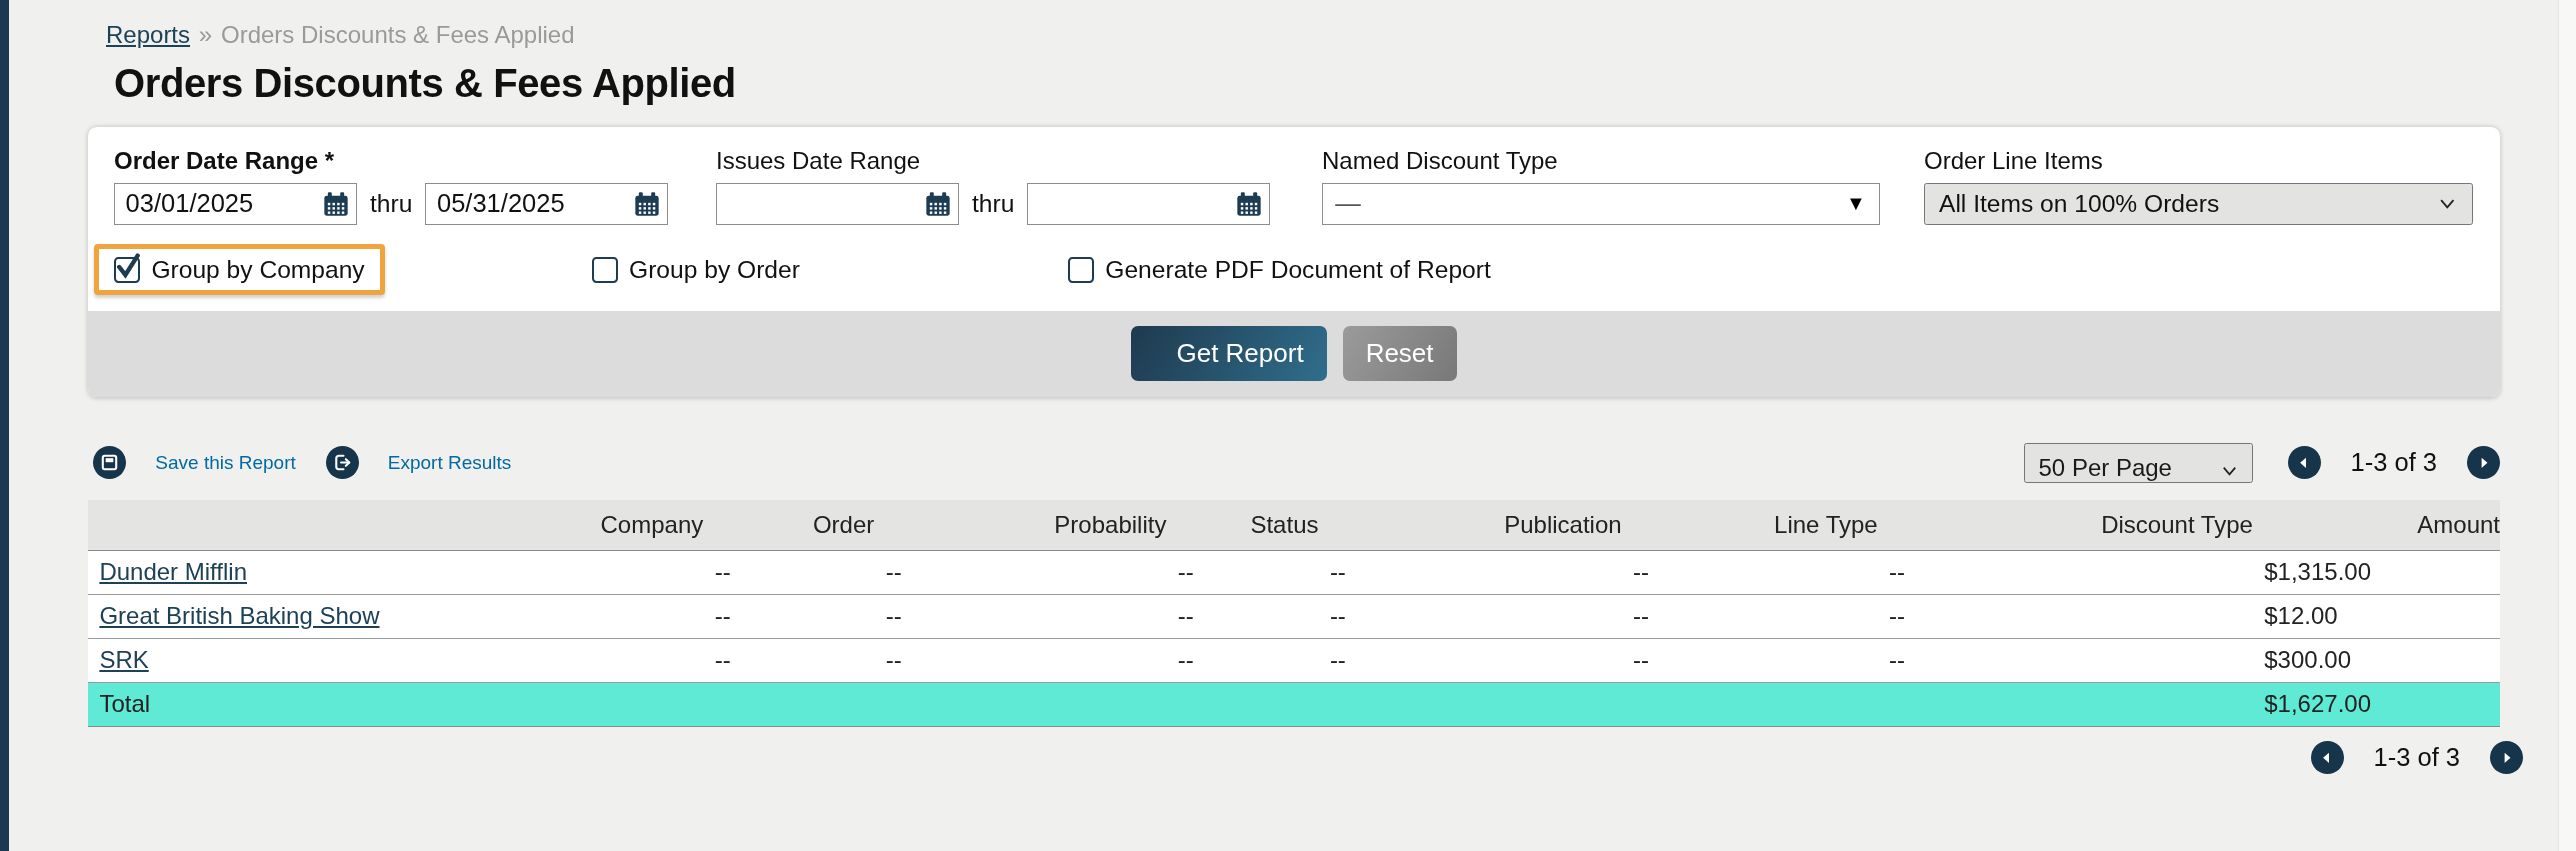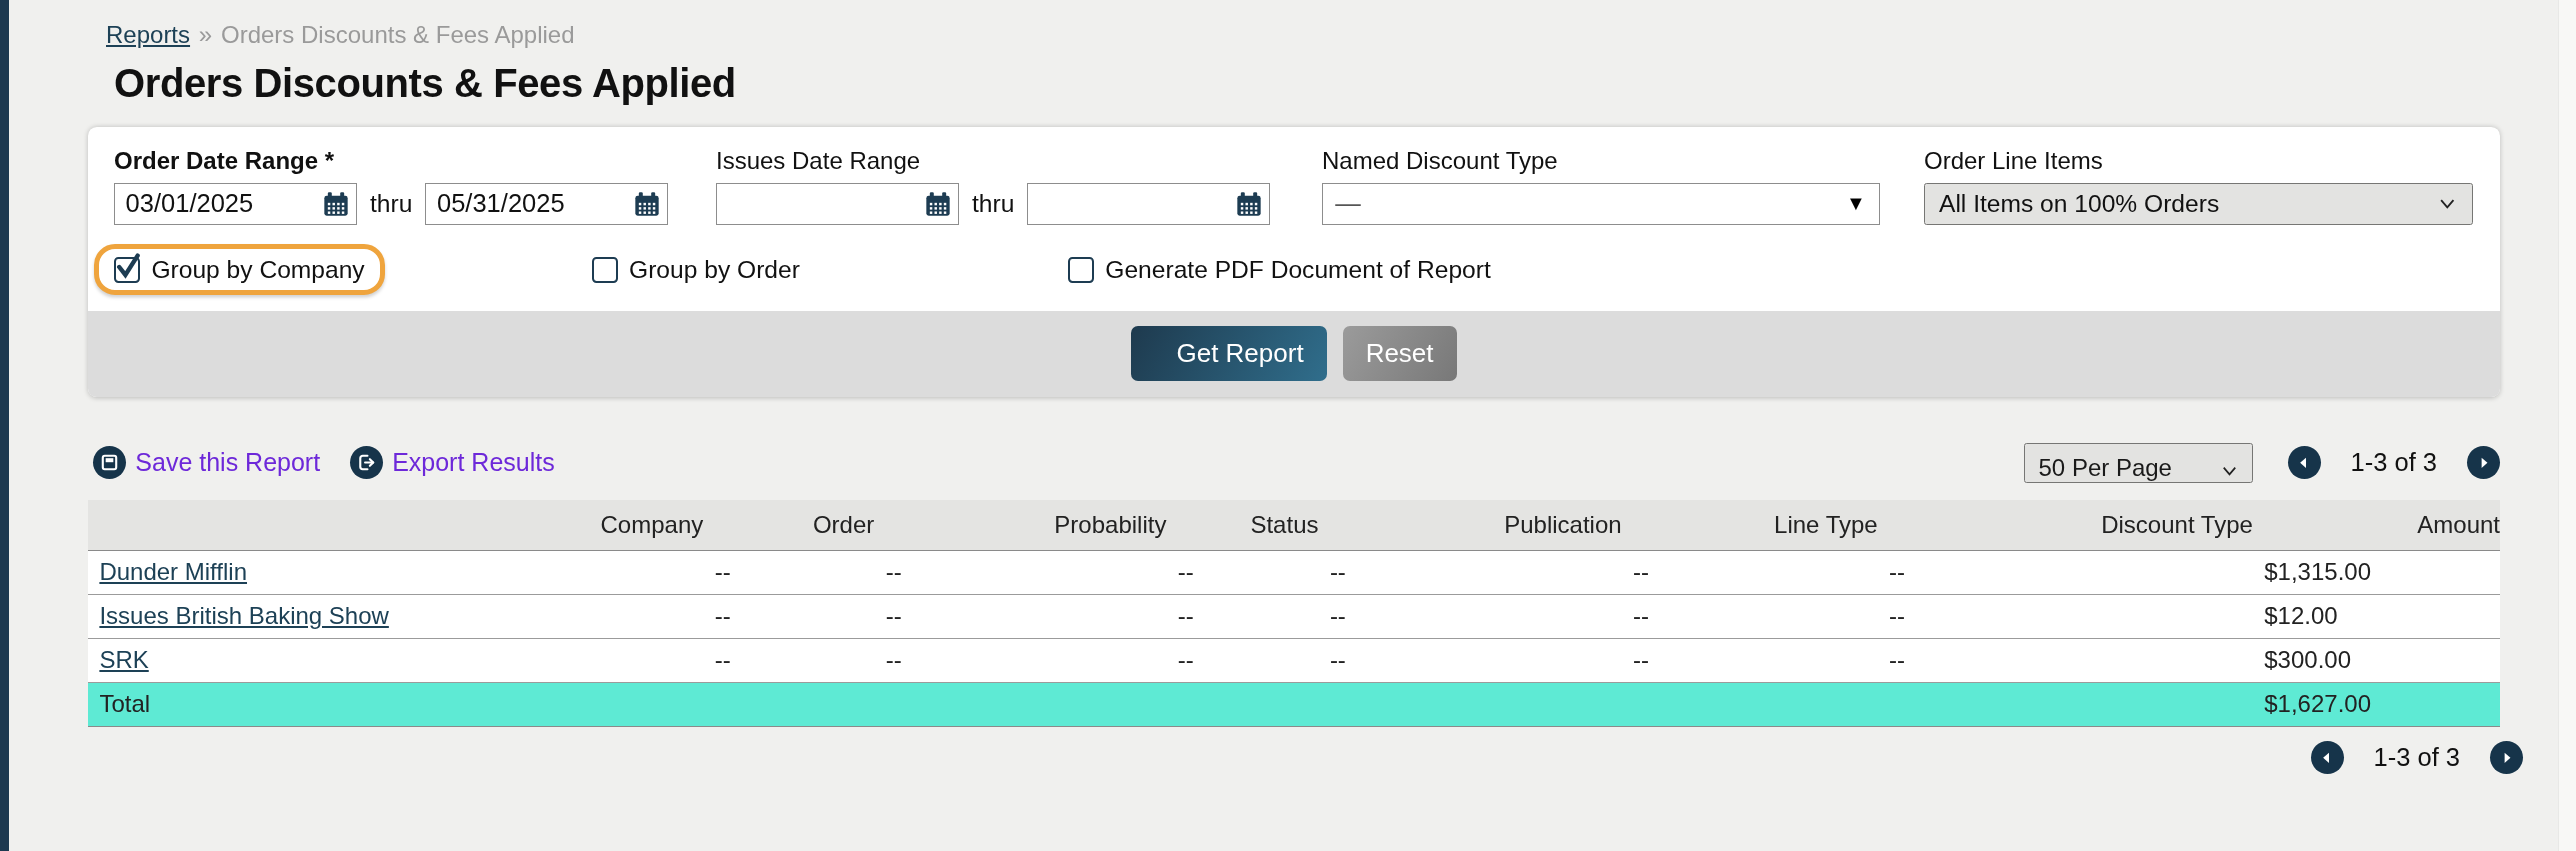--- a/index.html
+++ b/index.html
@@ -65,21 +65,21 @@
 
   .checkbox-row { display:flex; align-items:center; margin-top:16px; height:58px; }
   .cbitem { display:flex; align-items:center; font-size:24.6px; color:#111; cursor:pointer; }
   .cbitem .cb {
     position:relative; width:26px; height:26px; border:2.6px solid #1d3c52; border-radius:4.4px;
     background:#fff; margin-right:11.4px; flex:0 0 auto;
   }
   .cb svg { display:none; position:absolute; left:-1.8px; top:-6.2px; width:28px; height:30px; }
   .cb.checked svg { display:block; }
   .cb-hl {
-    border:5.3px solid #efa43d; border-radius:21px; padding:6.2px 15px;
+    border:5.3px solid #efa43d; border-radius:4px; padding:6.2px 15px;
     margin:-11.4px 0 -11.4px -20px; box-shadow:0 2.6px 3.5px rgba(0,0,0,.18); background:#fff;
   }
   .cbitem.i2 { margin-left:207px; }
   .cbitem.i3 { margin-left:268px; }
 
   .panel-actions {
     height:86px; background:#dcdcdc; border-radius:0 0 8.8px 8.8px;
     display:flex; align-items:center; justify-content:center; gap:16px;
   }
   .btn {
@@ -91,21 +91,21 @@
 
   
   .results-bar {
     margin:46px 0 0 88px; width:2412px;
     display:flex; align-items:center; justify-content:space-between;
   }
   .tools { display:flex; align-items:center; margin-left:5.3px; }
   .tool { display:flex; align-items:center; cursor:pointer; }
   .tool + .tool { margin-left:30px; }
   .tool .icircle { width:33px; height:33px; border-radius:50%; background:#16344a; display:flex; align-items:center; justify-content:center; }
-  .tool .tlabel { font-size:25px; margin-left:9px; color:#6d28d9; }
+  .tool .tlabel { font-size:19px; margin-left:29px; color:#0369a1; }
 
   .pagination { display:flex; align-items:center; }
   .perpage {
     width:229px; height:40px; background:#e3e3e1; border:0.9px solid #767674; border-radius:2.6px;
     display:flex; align-items:flex-end; justify-content:space-between;
     padding:0 10.6px 0 14px; font-size:24px; cursor:pointer; margin-right:35px;
   }
   .pager-btn { width:33px; height:33px; border-radius:50%; background:#16344a; border:none; display:flex; align-items:center; justify-content:center; cursor:pointer; padding:0; }
   .pager-text { font-size:25.5px; margin:0 30px; color:#111; }
 
@@ -376,21 +376,21 @@
         <td><a>Dunder Mifflin</a></td>
         <td>--</td>
         <td>--</td>
         <td>--</td>
         <td>--</td>
         <td>--</td>
         <td>--</td>
         <td>$1,315.00</td>
       </tr>
       <tr>
-        <td><a>Issues British Baking Show</a></td>
+        <td><a>Great British Baking Show</a></td>
         <td>--</td>
         <td>--</td>
         <td>--</td>
         <td>--</td>
         <td>--</td>
         <td>--</td>
         <td>$12.00</td>
       </tr>
       <tr>
         <td><a>SRK</a></td>

